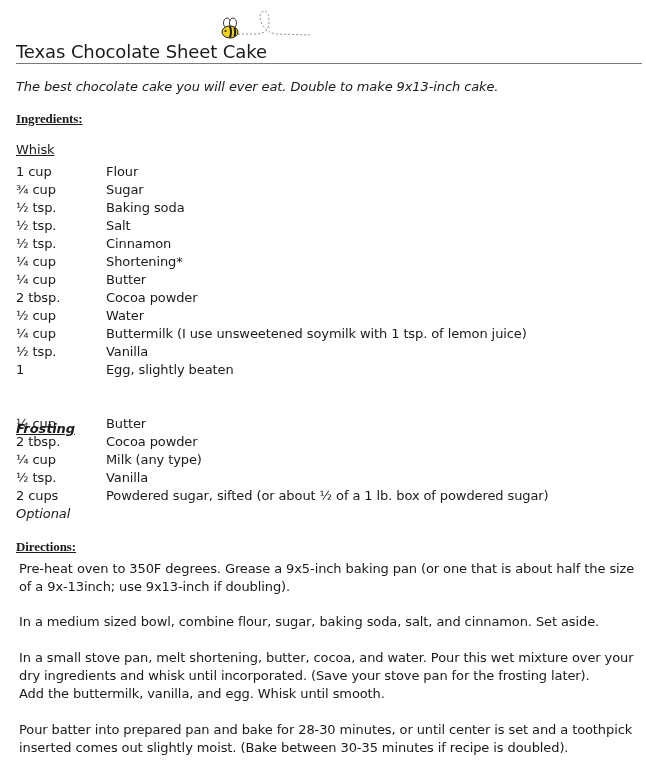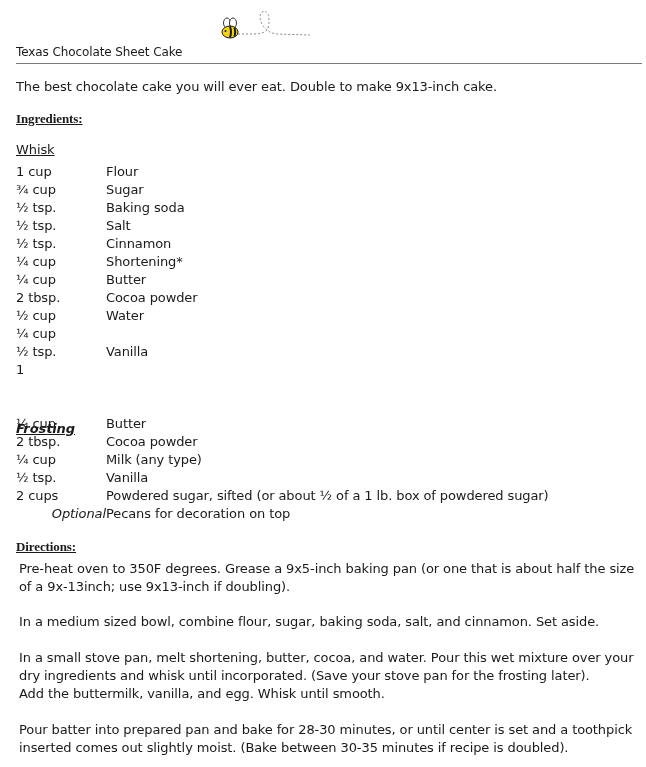--- a/index.html
+++ b/index.html
@@ -27,36 +27,37 @@
     position: absolute;
     left: 190px;
     top: 8px;
     width: 110px;
     height: 32px;
   }
   .doc-title {
     position: absolute;
     left: 0;
     top: 44px;
-    font-size: 12px;
+    font-size: 18px;
     line-height: 16px;
     white-space: nowrap;
   }
   .title-rule {
     position: absolute;
     left: 0;
     top: 63px;
     width: 626px;
     height: 0;
     border-top: 1px solid #7a7a7a;
   }
   .intro {
     position: absolute;
     left: 0;
     top: 78px;
+    font-style: italic;
     line-height: 18px;
     white-space: nowrap;
   }
   .heading {
     position: absolute;
     left: 0;
     font-weight: bold;
     text-decoration: underline;
     line-height: 18px;
     white-space: nowrap;
@@ -77,21 +78,21 @@
     padding: 0;
     list-style: none;
   }
   .ing-row {
     display: flex;
     height: 18px;
     line-height: 18px;
     white-space: nowrap;
   }
   .ing-qty { width: 90px; }
-  .ing-qty.italic { font-style: italic; text-align: right; }
+  .ing-qty.italic { font-style: italic; }
   .para {
     position: absolute;
     left: 3px;
     width: 626px;
     line-height: 18px;
     margin: 0;
   }
 </style>
 </head>
 <body>
@@ -152,27 +153,29 @@
     <li class="ing-row">
         <span class="ing-qty">2 tbsp.</span>
         <span>Cocoa powder</span>
       </li>
     <li class="ing-row">
         <span class="ing-qty">½ cup</span>
         <span>Water</span>
       </li>
     <li class="ing-row">
         <span class="ing-qty">¼ cup</span>
+        <span>Buttermilk (I use unsweetened soymilk with 1 tsp. of lemon juice)</span>
       </li>
     <li class="ing-row">
         <span class="ing-qty">½ tsp.</span>
         <span>Vanilla</span>
       </li>
     <li class="ing-row">
         <span class="ing-qty">1</span>
+        <span>Egg, slightly beaten</span>
       </li>
   </ul>
 
   <div class="subheading italic" style="top:420px;font-weight:bold;">Frosting</div>
 
   <ul class="ing-list" style="top:415px;">
     <li class="ing-row">
         <span class="ing-qty">¼ cup</span>
         <span>Butter</span>
       </li>
@@ -187,21 +190,20 @@
     <li class="ing-row">
         <span class="ing-qty">½ tsp.</span>
         <span>Vanilla</span>
       </li>
     <li class="ing-row">
         <span class="ing-qty">2 cups</span>
         <span>Powdered sugar, sifted (or about ½ of a 1 lb. box of powdered sugar)</span>
       </li>
     <li class="ing-row">
         <span class="ing-qty italic">Optional</span>
-        <span>Pecans for decoration on top</span>
       </li>
   </ul>
 
   <div class="heading" style="top:538px;">Directions:</div>
 
   <p class="para" style="top:560px;">Pre-heat oven to 350F degrees. Grease a 9x5-inch baking pan (or one that is about half the size of a 9x-13inch; use 9x13-inch if doubling).</p>
   <p class="para" style="top:613px;">In a medium sized bowl, combine flour, sugar, baking soda, salt, and cinnamon. Set aside.</p>
   <p class="para" style="top:649px;">In a small stove pan, melt shortening, butter, cocoa, and water. Pour this wet mixture over your dry ingredients and whisk until incorporated. (Save your stove pan for the frosting later).</p>
   <p class="para" style="top:685px;">Add the buttermilk, vanilla, and egg. Whisk until smooth.</p>
   <p class="para" style="top:721px;">Pour batter into prepared pan and bake for 28-30 minutes, or until center is set and a toothpick inserted comes out slightly moist. (Bake between 30-35 minutes if recipe is doubled).</p>

